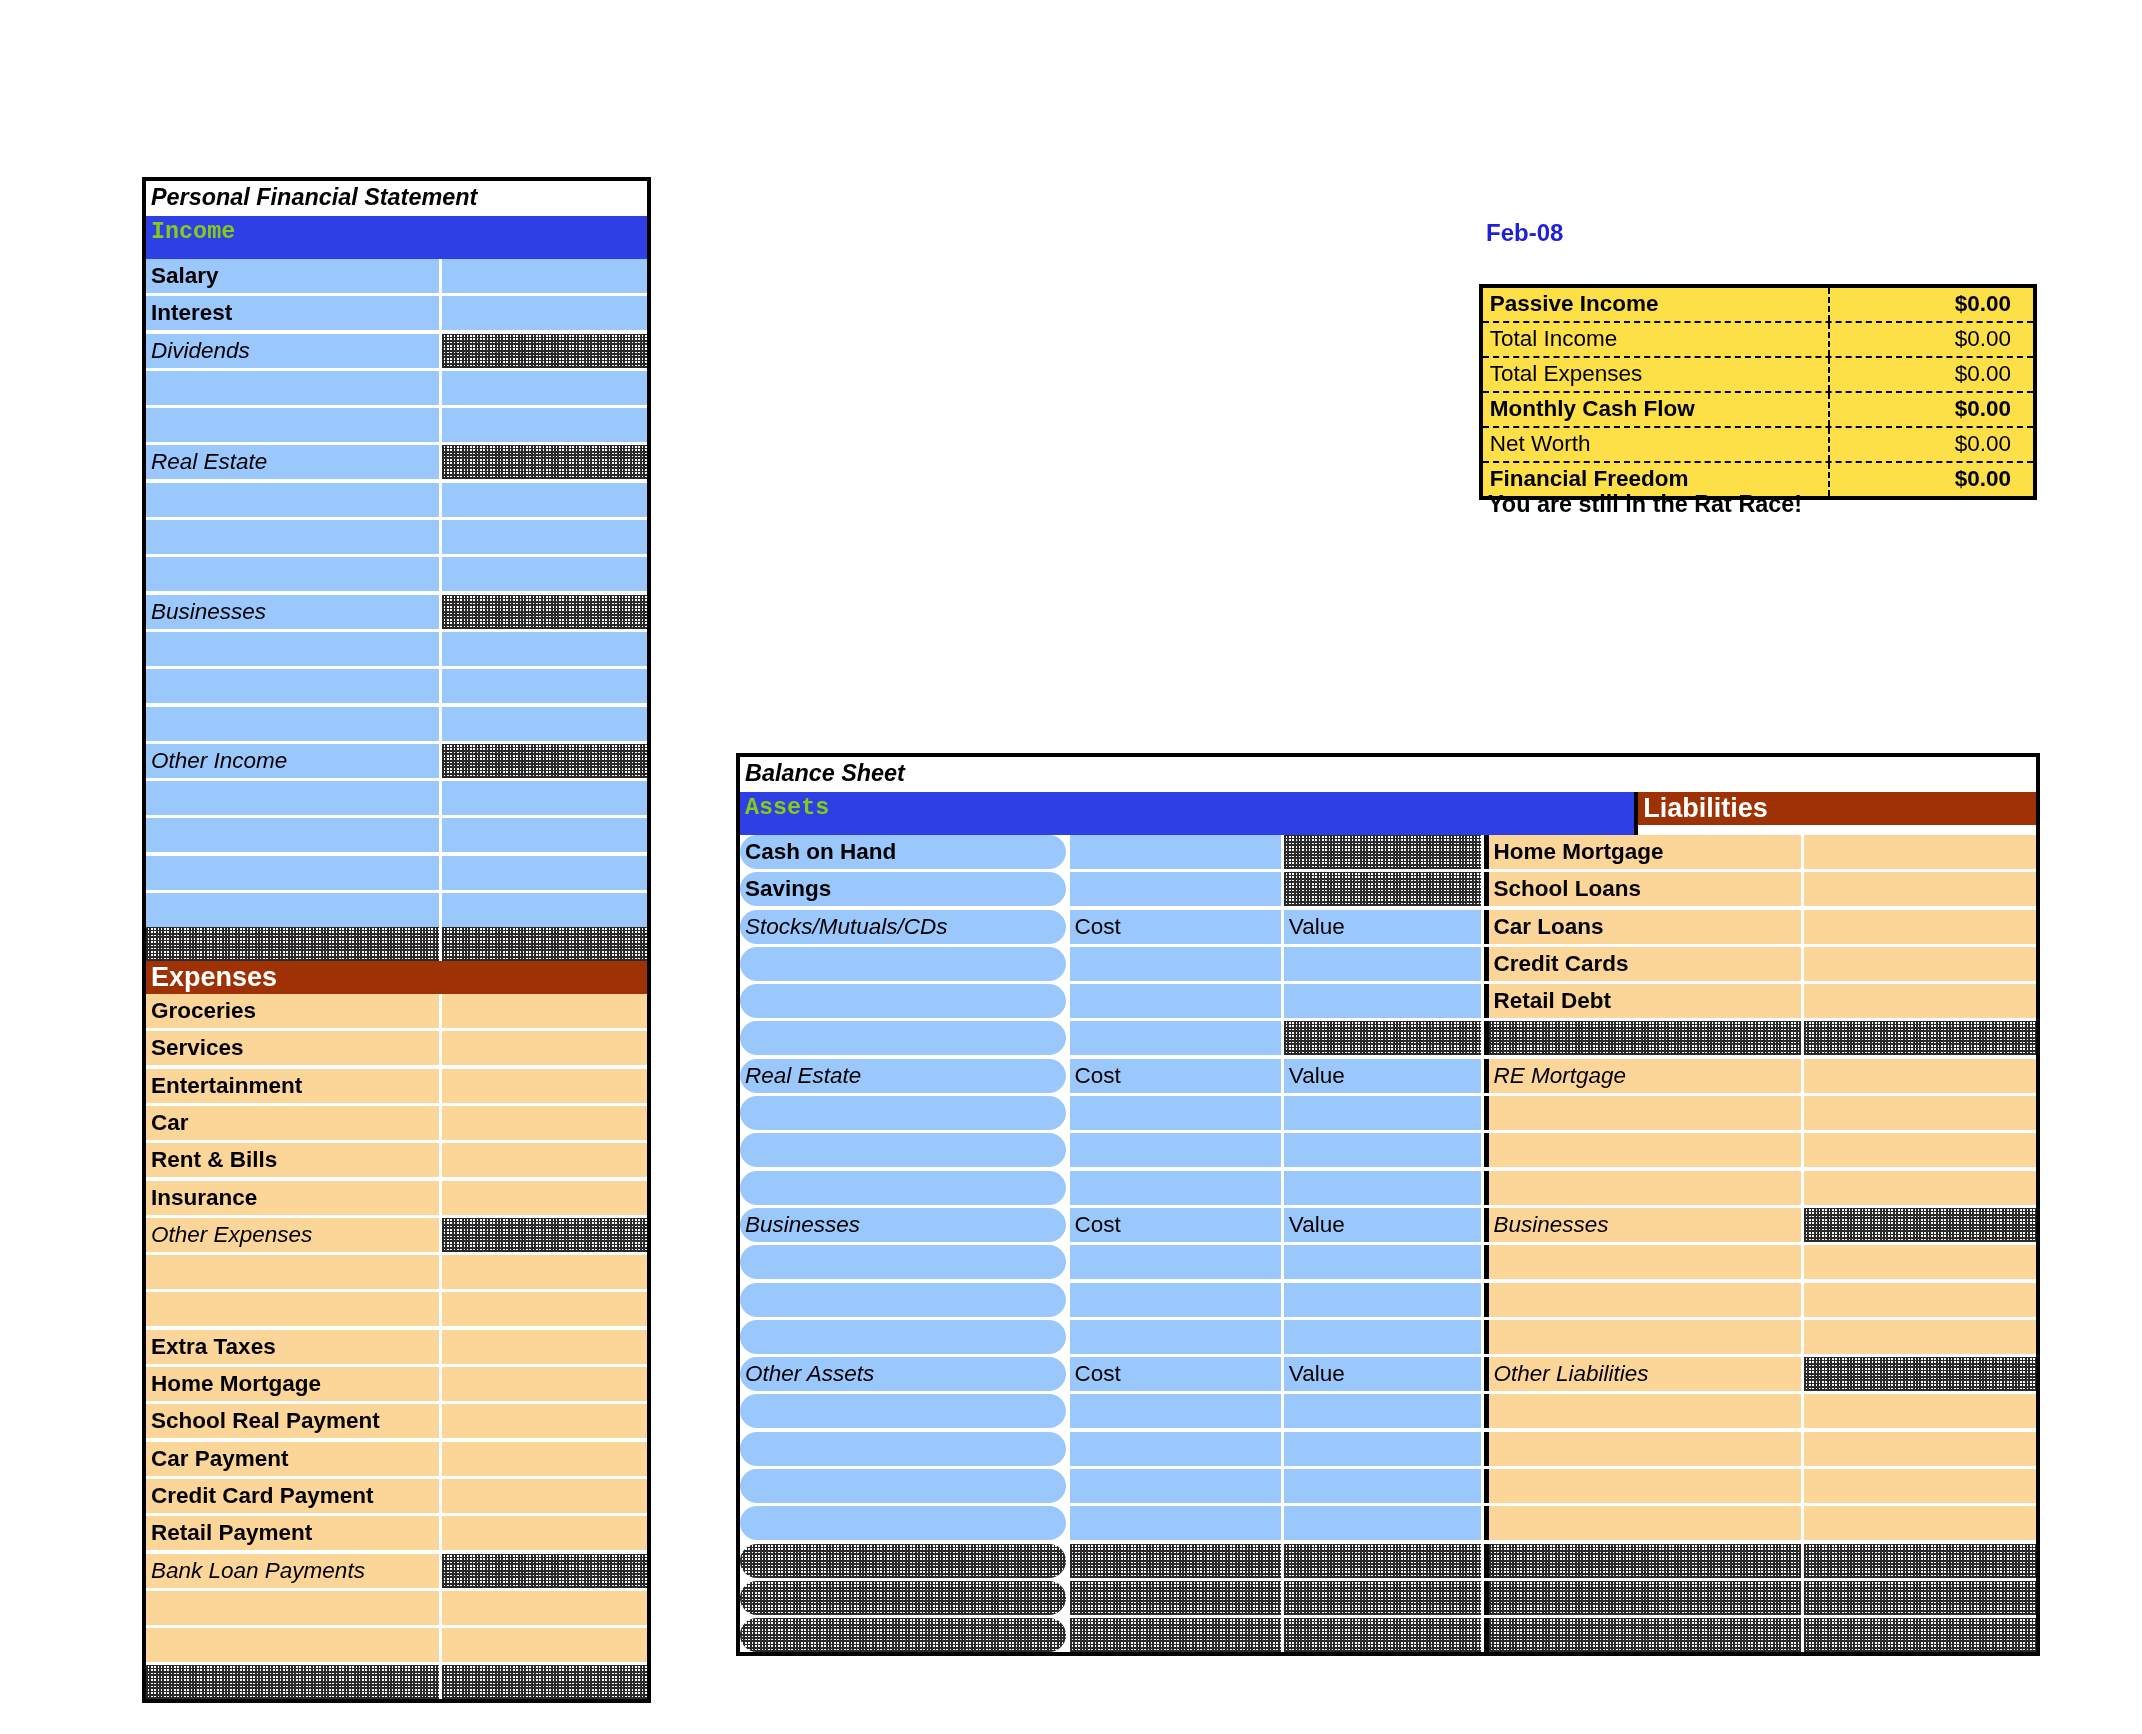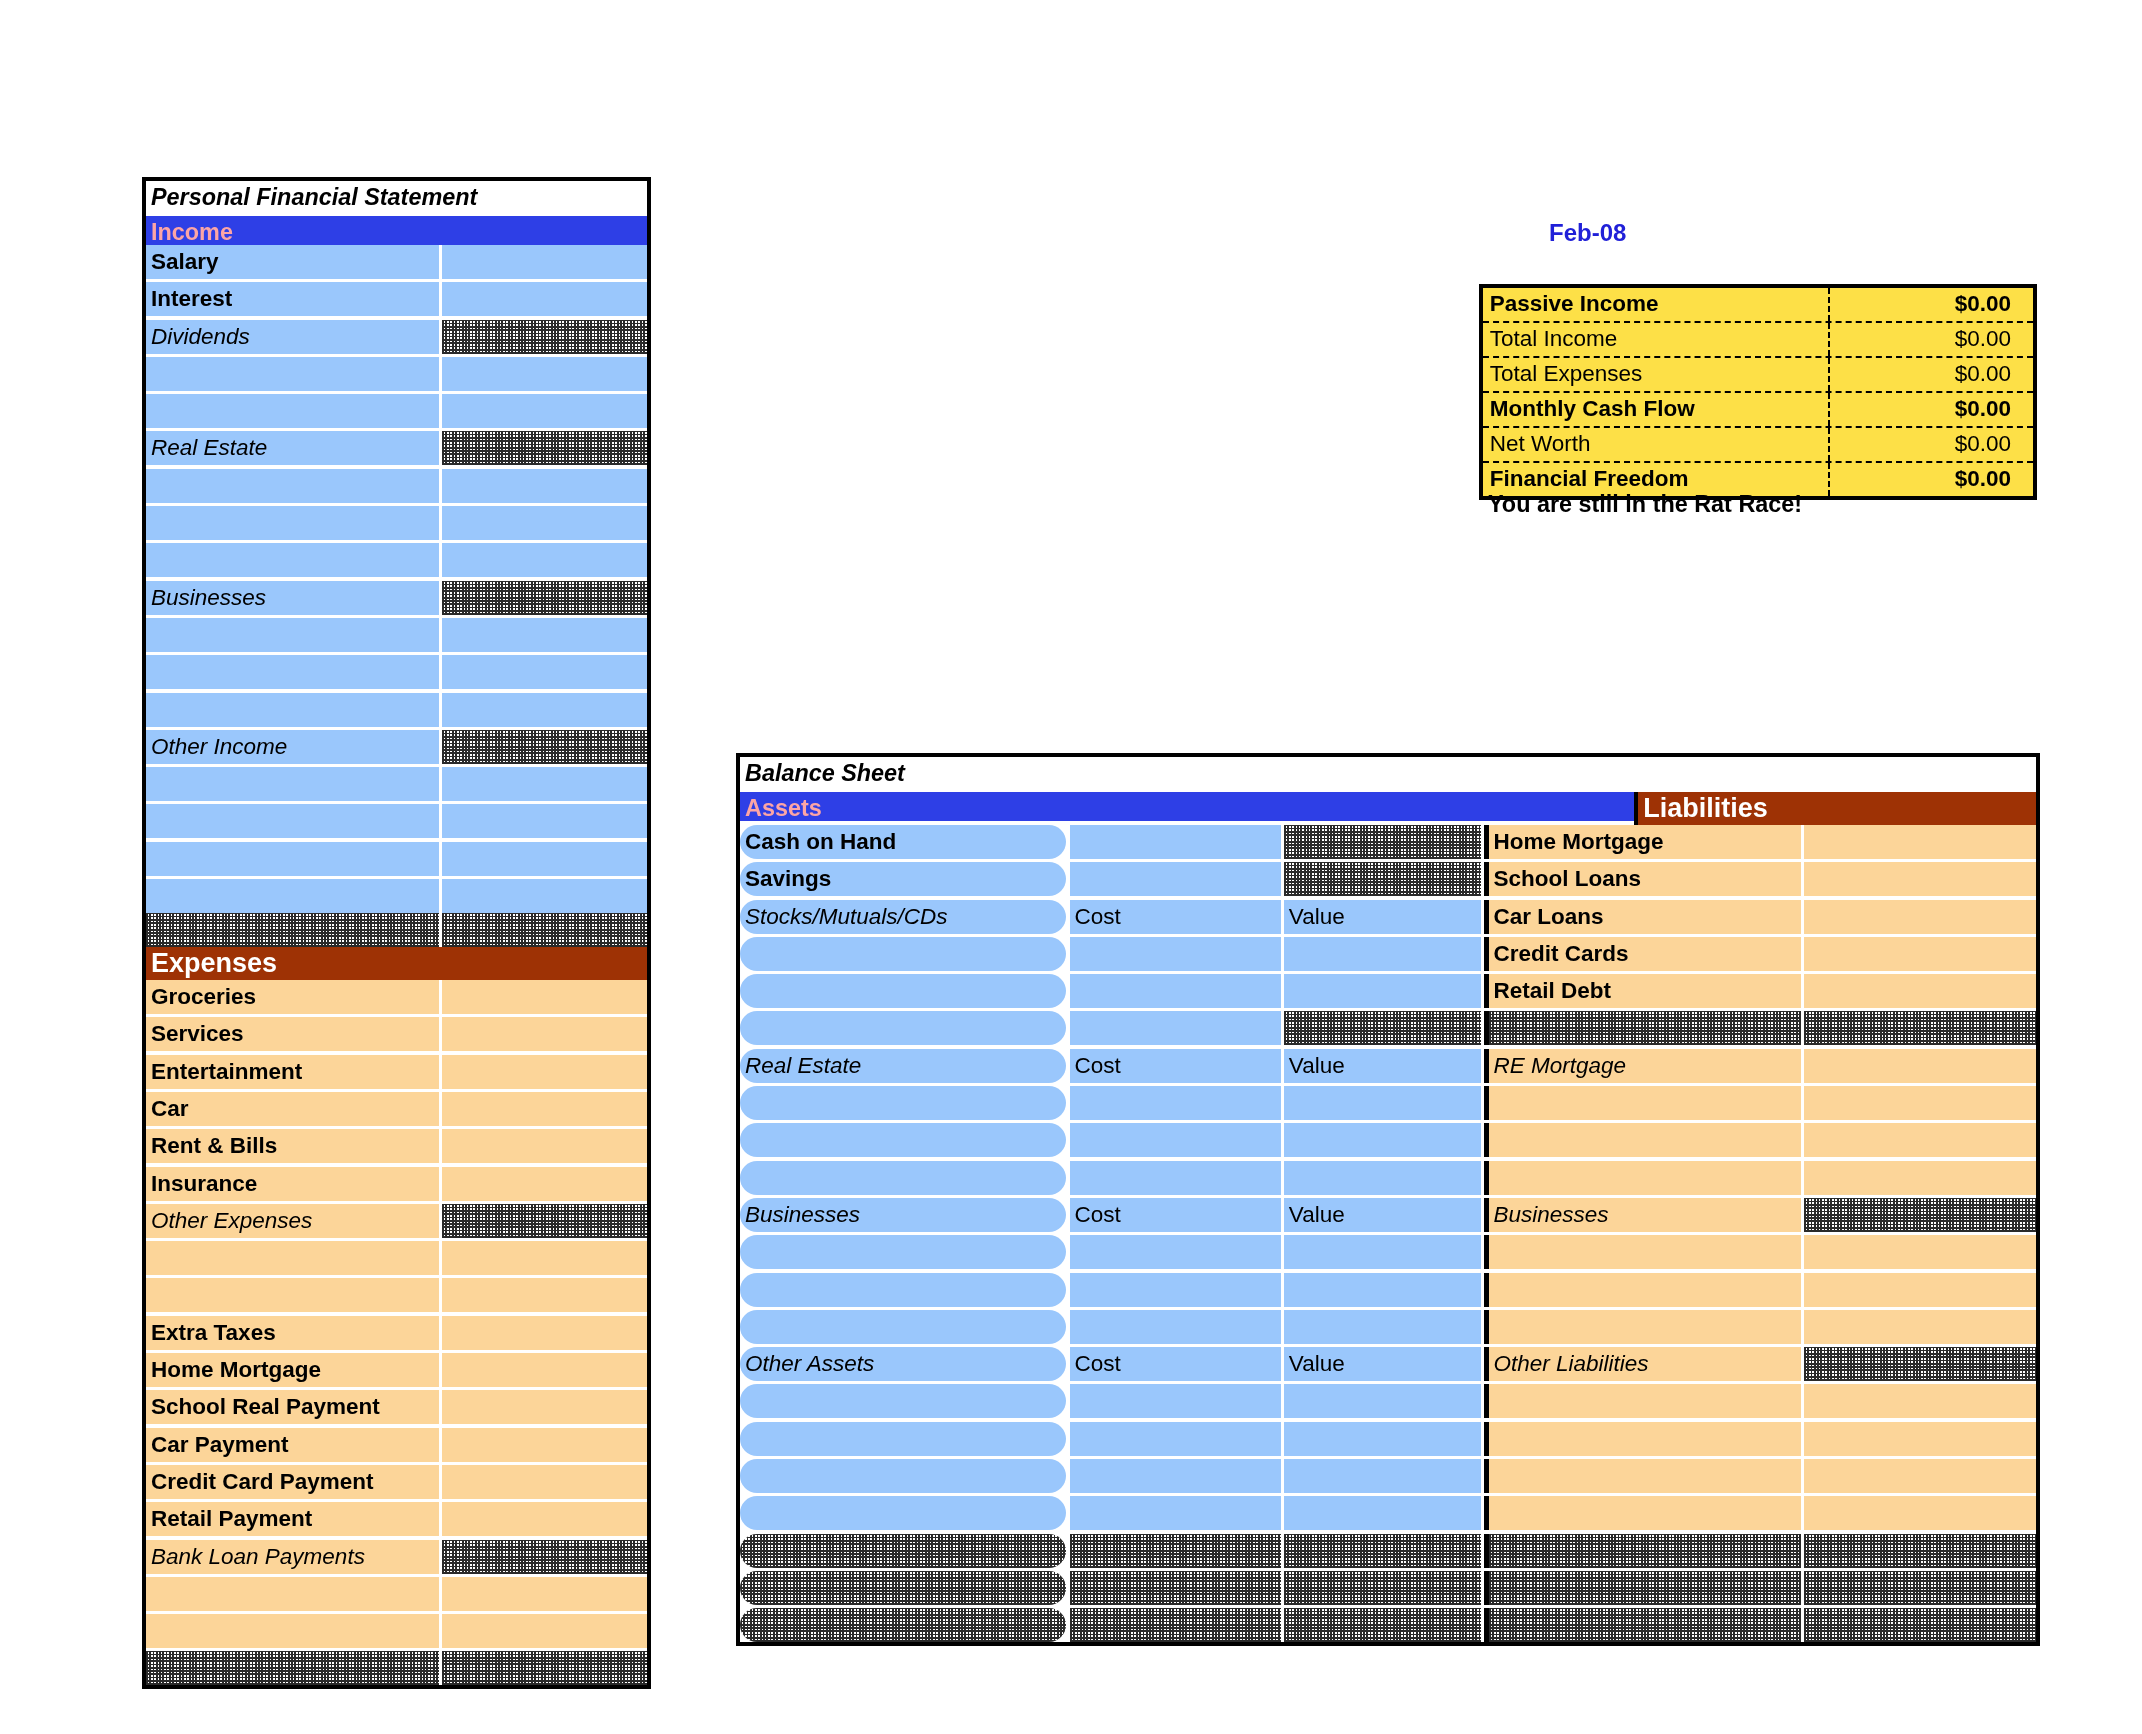--- a/index.html
+++ b/index.html
@@ -36,23 +36,23 @@
   .pfs-value { width: 206px; }
 
   .blue       { background: #9ac7fc; color: #000; }
   .orange     { background: #fcd599; color: #000; }
 
   .bold   { font-weight: bold; }
   .italic { font-style: italic; }
 
   
   .hdr-blue {
-    background: #2e3fe6; color: #fca5a5;
+    background: #2e3fe6; color: #84cc16;
     font-weight: bold; font-size: 23.4px;
-    height: 29px; line-height: 32px;
+    height: 43px; line-height: 32px; font-family: Liberation Mono, monospace;
   }
   .hdr-brown {
     background: #9e3205; color: #ffffff;
     font-weight: bold; font-size: 27px;
     height: 33px; line-height: 32px;
   }
   .title-row {
     background: #ffffff; color: #000000;
     font-weight: bold; font-style: italic; font-size: 23.4px;
     height: 35px; line-height: 33px;
@@ -66,21 +66,21 @@
       repeating-linear-gradient(90deg, #2a2a2a 0 1.7px, transparent 1.7px 3.3px);
     background-blend-mode: normal;
   }
 
   
   .gapline { height: 3.3px; background: #ffffff; width: 100%; }
   .vgap { width: 3.3px; background: #ffffff; flex: 0 0 3.3px; }
 
   
   .period-label {
-    position: absolute; left: 1549px; top: 219px;
+    position: absolute; left: 1486px; top: 219px;
     font-size: 24px; font-weight: bold; font-style: normal;
     color: #2020d8;
     text-align: right;
   }
   .summary-box {
     position: absolute; left: 1479px; top: 284px;
     width: 558px;
     border: 4.2px solid #000000;
     background: #fde047;
   }

